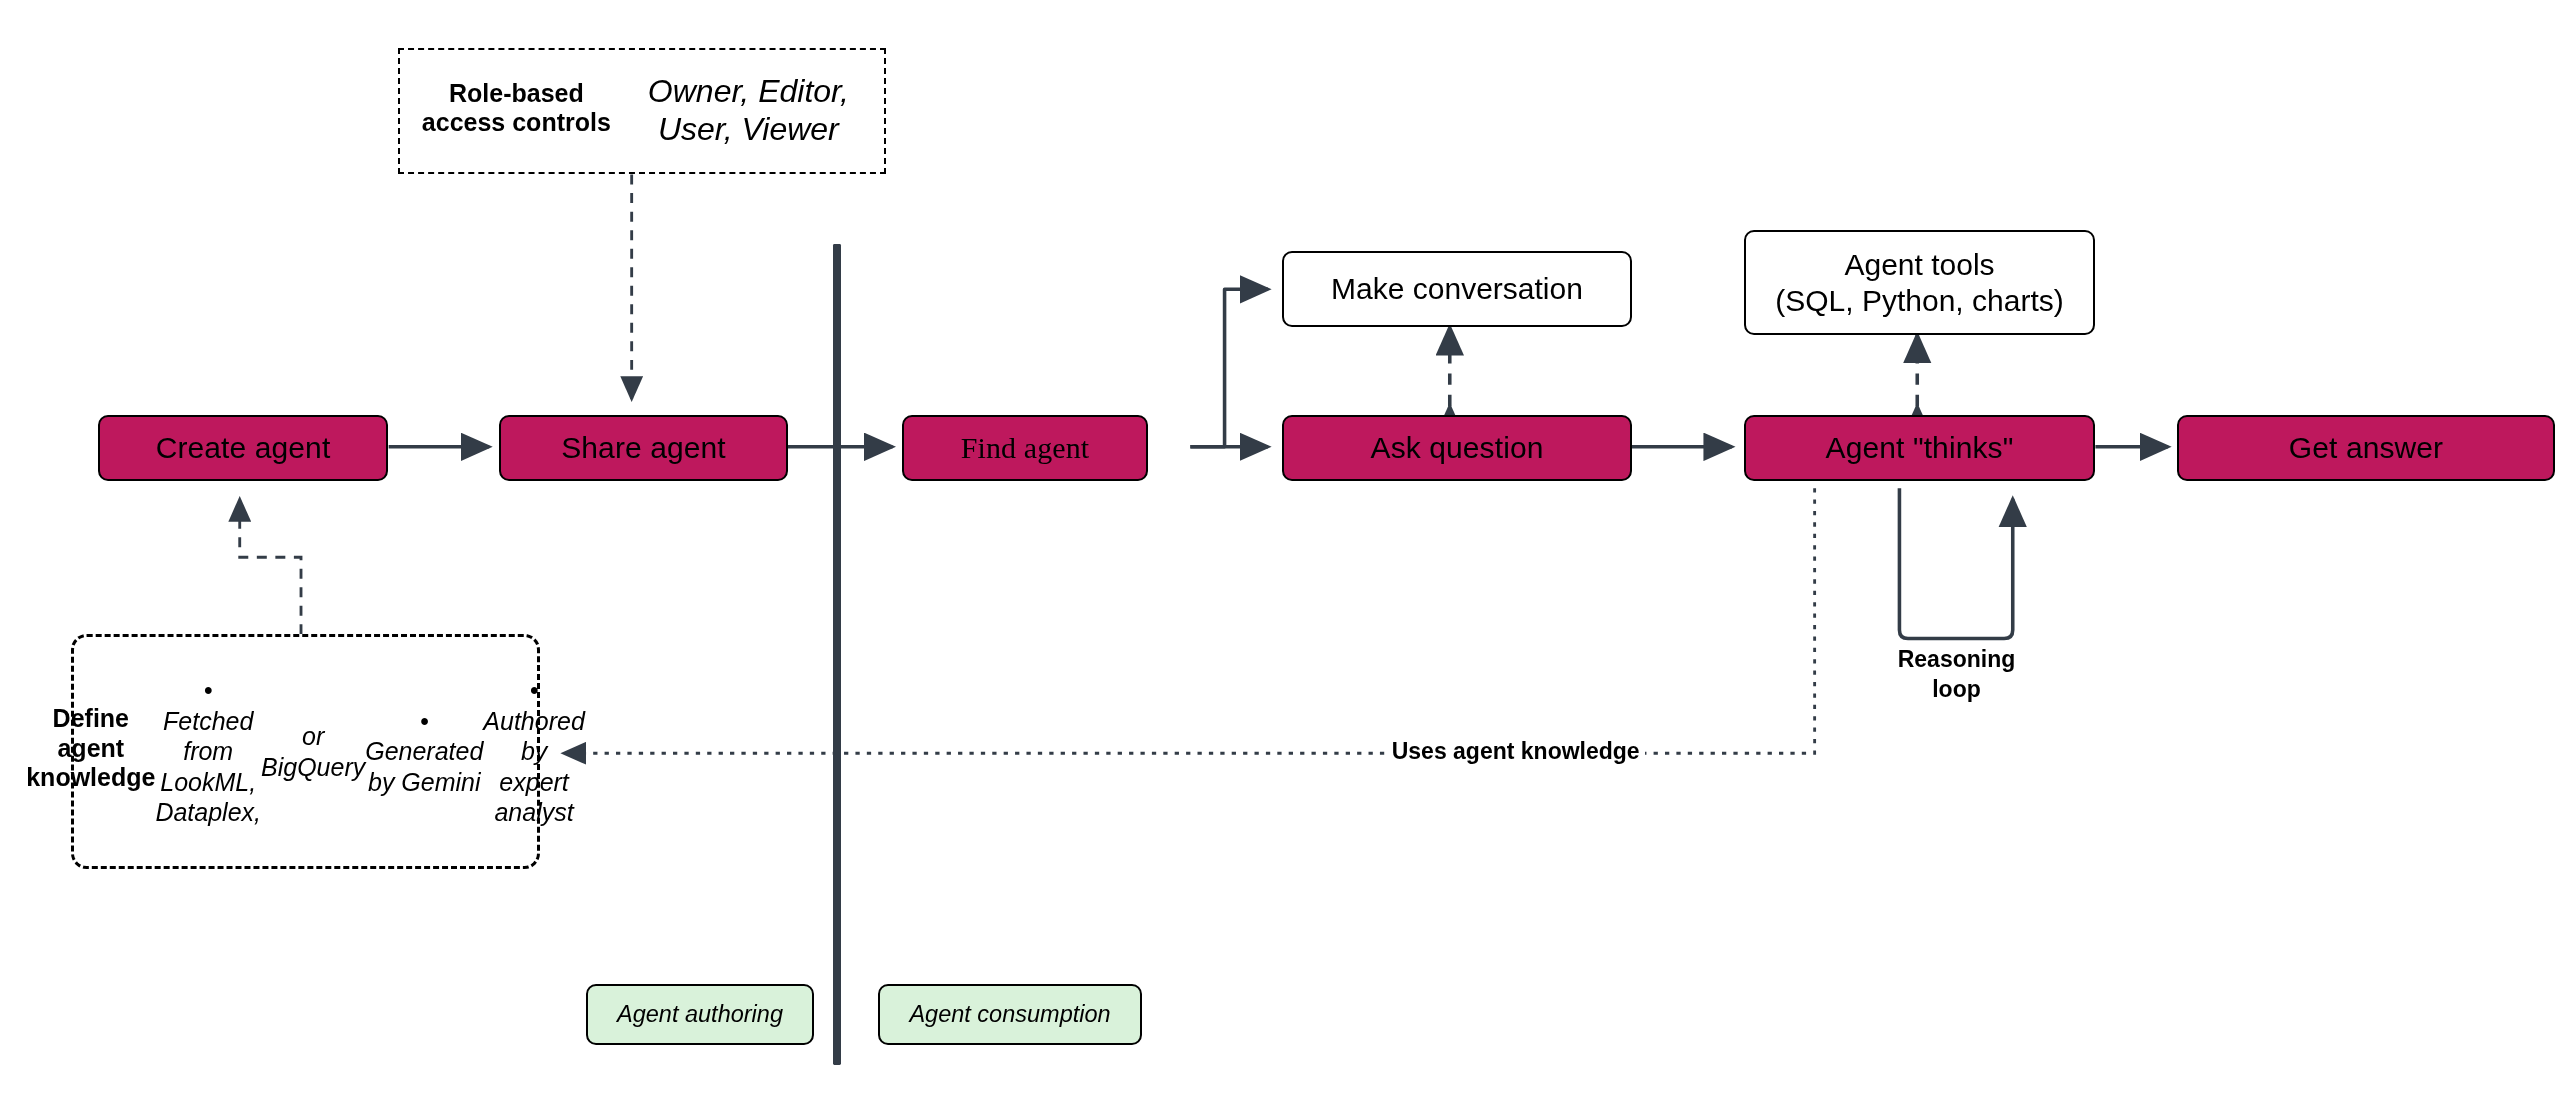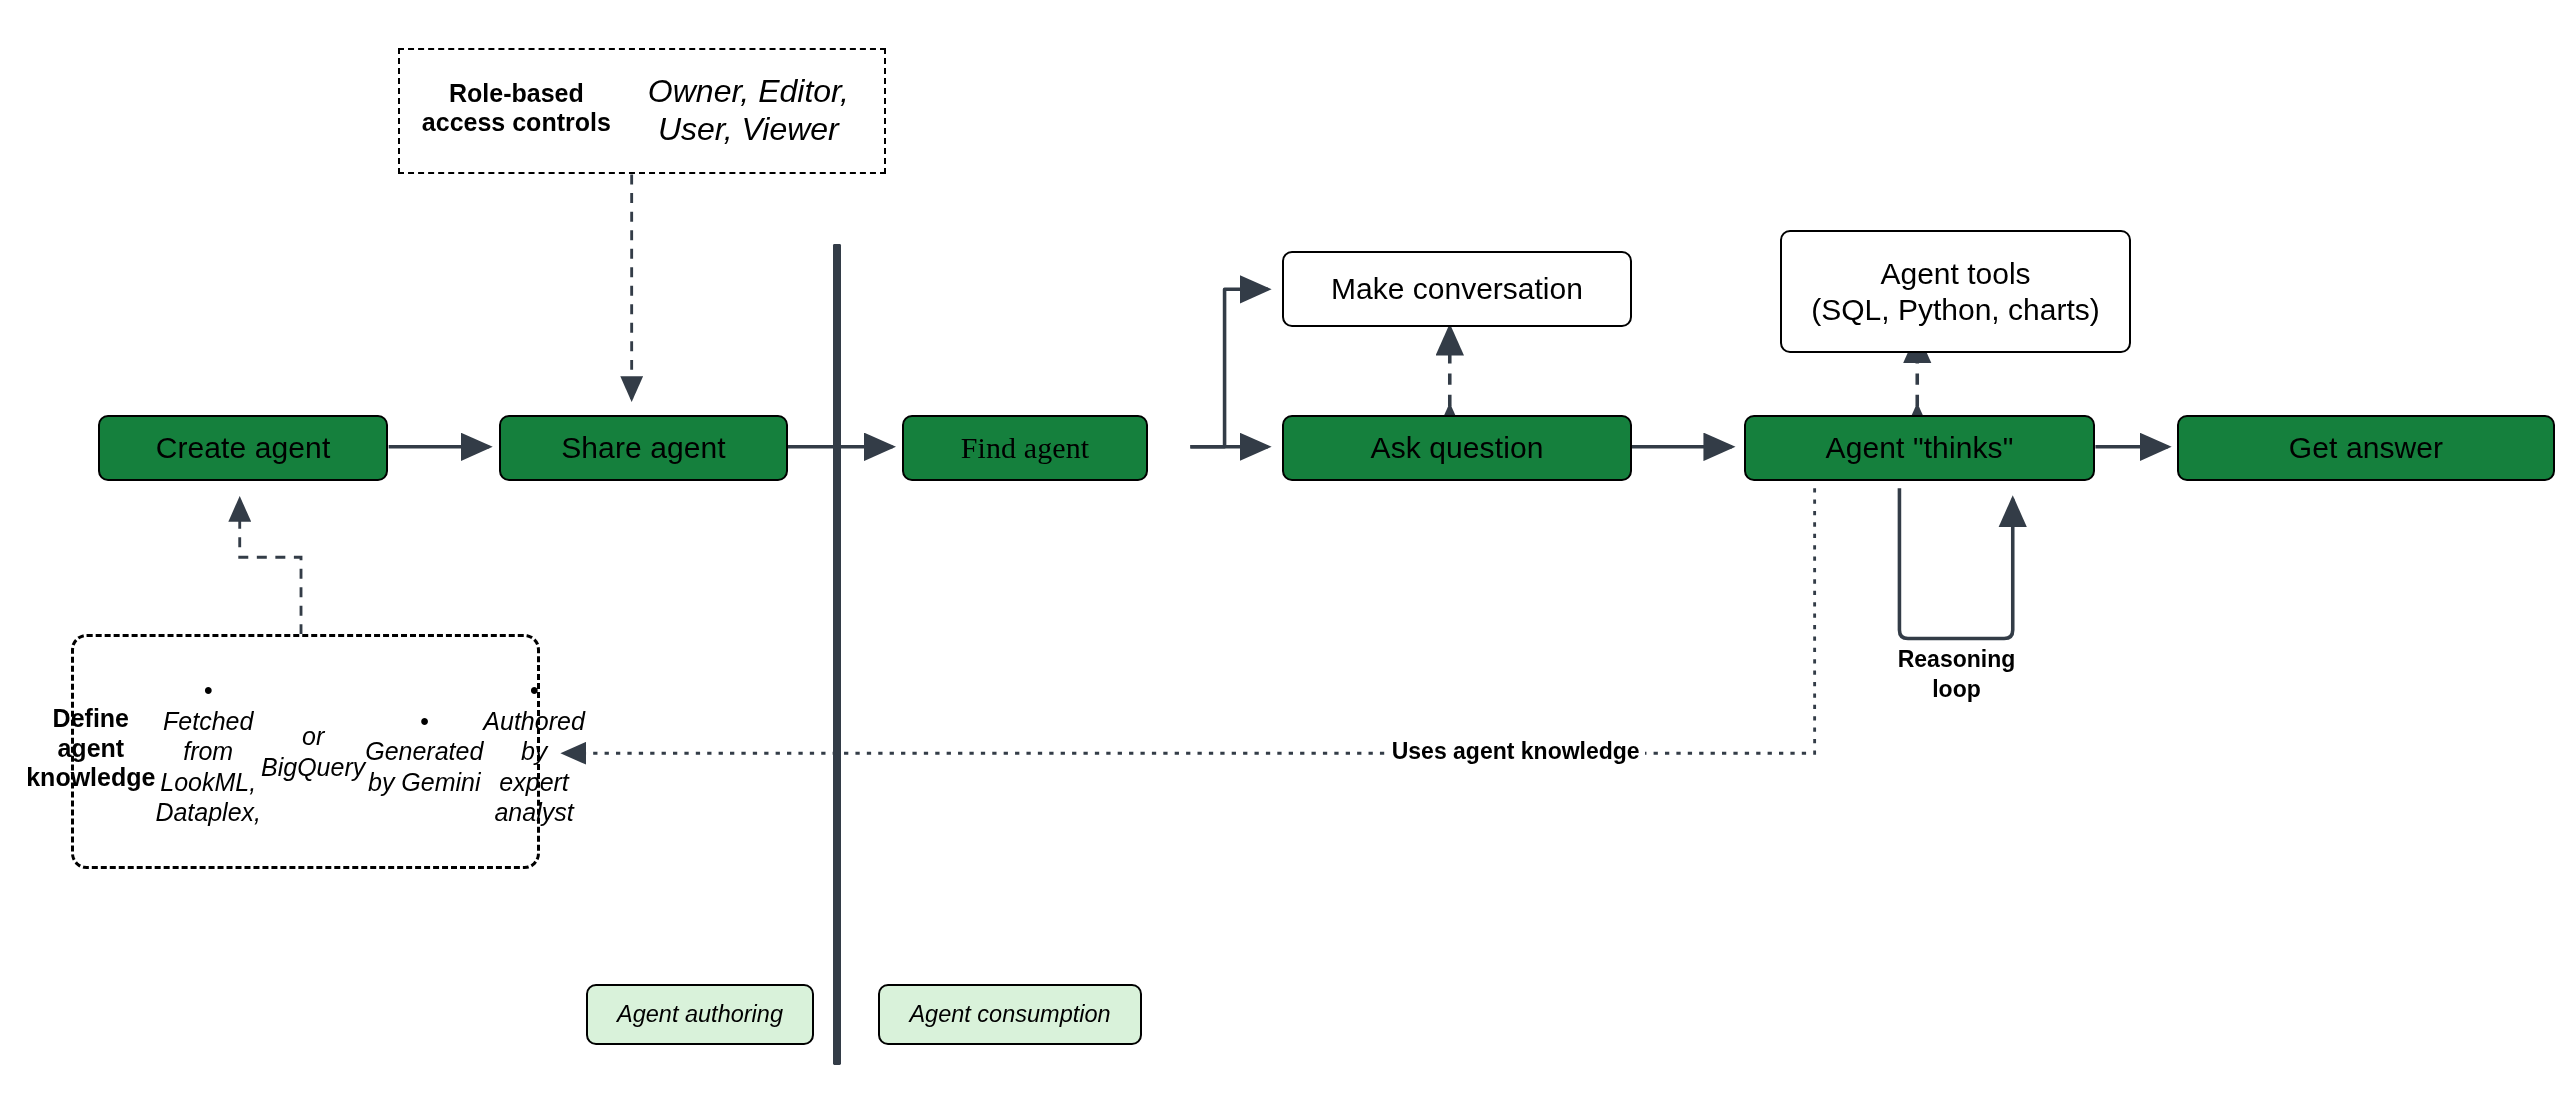--- a/index.html
+++ b/index.html
@@ -29,21 +29,21 @@
     position: absolute;
     box-sizing: border-box;
     display: flex;
     align-items: center;
     justify-content: center;
     text-align: center;
     color: #000000;
     line-height: 1.18;
   }
   .proc {
-    background: #15803d;
+    background: #be185d;
     border: 2.9px solid #000000;
     border-radius: 10px;
     font-size: 30px;
     letter-spacing: 0.1px;
   }
   .plain {
     background: #ffffff;
     border: 2.9px solid #000000;
     border-radius: 10px;
     font-size: 30px;
@@ -178,21 +178,21 @@
   </div>
 
   <div class="node plain" style="left:1282px; top:251px; width:350px; height:76px;">
     <span>Make conversation</span>
   </div>
 
   <div class="node proc" style="left:1282px; top:415px; width:350px; height:66px;">
     <span>Ask question</span>
   </div>
 
-  <div class="node plain" style="left:1744px; top:230px; width:351px; height:123px; flex-direction:column;margin-left:36px;">
+  <div class="node plain" style="left:1744px; top:230px; width:351px; height:105px; flex-direction:column;">
     <span>Agent tools</span>
     <span>(SQL, Python, charts)</span>
   </div>
 
   <div class="node proc" style="left:1744px; top:415px; width:351px; height:66px;">
     <span>Agent "thinks"</span>
   </div>
 
   <div class="node proc" style="left:2177px; top:415px; width:378px; height:66px;">
     <span>Get answer</span>

